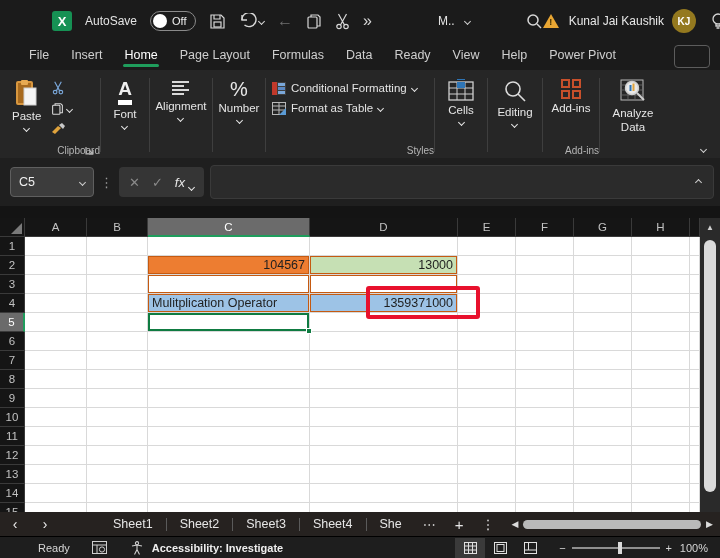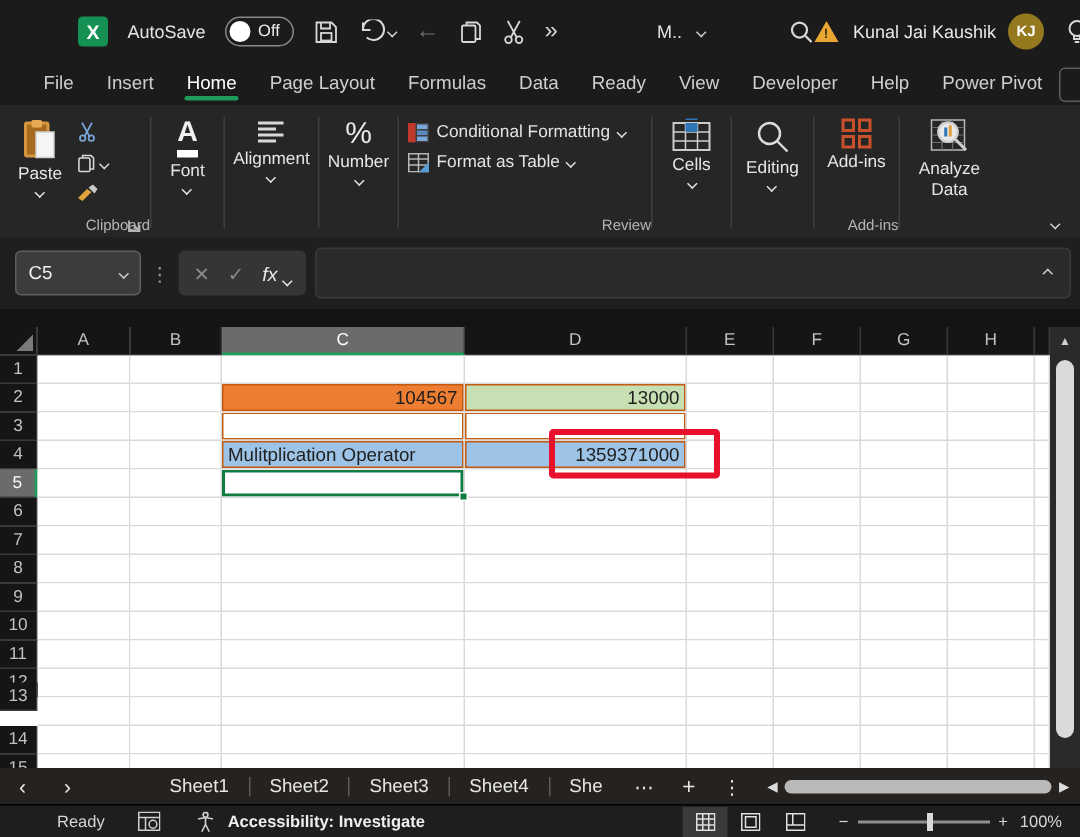--- a/index.html
+++ b/index.html
@@ -188,21 +188,20 @@
   <div class="tabrow">
     <div style="display:flex;align-items:center;">
         <div class="rtab">File</div>
         <div class="rtab">Insert</div>
         <div class="rtab active">Home</div>
         <div class="rtab">Page Layout</div>
         <div class="rtab">Formulas</div>
         <div class="rtab">Data</div>
         <div class="rtab">Ready</div>
         <div class="rtab">View</div>
-        <div class="rtab">Developer</div>
         <div class="rtab">Help</div>
         <div class="rtab">Power Pivot</div>
       </div>
     <div class="tabrow-right">
       <div class="comment-btn">
         
       </div>
 
     </div>
   </div>
@@ -298,21 +297,21 @@
       </div>
       <div class="stylerow">
         <svg width="14" height="13" viewBox="0 0 14 13">
             <rect x="0.5" y="0.5" width="13" height="12" fill="none" stroke="#b8b8b8"></rect>
             <path d="M0 4h14M0 8h14M7 0v13" stroke="#b8b8b8"></path>
             <path d="M7 13L14 6v7z" fill="#5b9bd5"></path>
           </svg>
         <span>Format as Table</span>
         <span class="chv"></span>
       </div>
-      <span class="gcaption">Review</span>
+      <span class="gcaption">Styles</span>
     </div>
     <div class="vsep"></div>
 
     <div class="rgroup g-cells">
       <div class="bigbtn">
         <svg width="26" height="22" viewBox="0 0 26 22">
             <rect x="1" y="3" width="24" height="18" fill="none" stroke="#cfcfcf" stroke-width="1.3"></rect>
             <path d="M1 9h24M1 15h24M9 3v18M17 3v18" stroke="#cfcfcf"></path>
             <rect x="9" y="3" width="8" height="6" fill="#2e75b6"></rect>
             <path d="M9 0h8" stroke="#2e75b6" stroke-width="2"></path>
@@ -515,21 +514,21 @@
         <div class="gh" style="left: 0px; top: 228px; width: 25px; height: 19px;">12</div>
         <div class="cell" style="left: 25px; top: 228px; width: 62px; height: 19px;"></div>
         <div class="cell" style="left: 87px; top: 228px; width: 61px; height: 19px;"></div>
         <div class="cell" style="left: 148px; top: 228px; width: 162px; height: 19px;"></div>
         <div class="cell" style="left: 310px; top: 228px; width: 148px; height: 19px;"></div>
         <div class="cell" style="left: 458px; top: 228px; width: 58px; height: 19px;"></div>
         <div class="cell" style="left: 516px; top: 228px; width: 58px; height: 19px;"></div>
         <div class="cell" style="left: 574px; top: 228px; width: 58px; height: 19px;"></div>
         <div class="cell" style="left: 632px; top: 228px; width: 58px; height: 19px;"></div>
         <div class="cell" style="left: 690px; top: 228px; width: 10px; height: 19px;"></div>
-        <div class="gh" style="left: 0px; top: 237px; width: 25px; height: 19px; text-align: center;">13</div>
+        <div class="gh" style="left: 0px; top: 247px; width: 25px; height: 19px; text-align: center;">13</div>
         <div class="cell" style="left: 25px; top: 247px; width: 62px; height: 19px;"></div>
         <div class="cell" style="left: 87px; top: 247px; width: 61px; height: 19px;"></div>
         <div class="cell" style="left: 148px; top: 247px; width: 162px; height: 19px;"></div>
         <div class="cell" style="left: 310px; top: 247px; width: 148px; height: 19px;"></div>
         <div class="cell" style="left: 458px; top: 247px; width: 58px; height: 19px;"></div>
         <div class="cell" style="left: 516px; top: 247px; width: 58px; height: 19px;"></div>
         <div class="cell" style="left: 574px; top: 247px; width: 58px; height: 19px;"></div>
         <div class="cell" style="left: 632px; top: 247px; width: 58px; height: 19px;"></div>
         <div class="cell" style="left: 690px; top: 247px; width: 10px; height: 19px;"></div>
         <div class="gh" style="left: 0px; top: 266px; width: 25px; height: 19px;">14</div>

